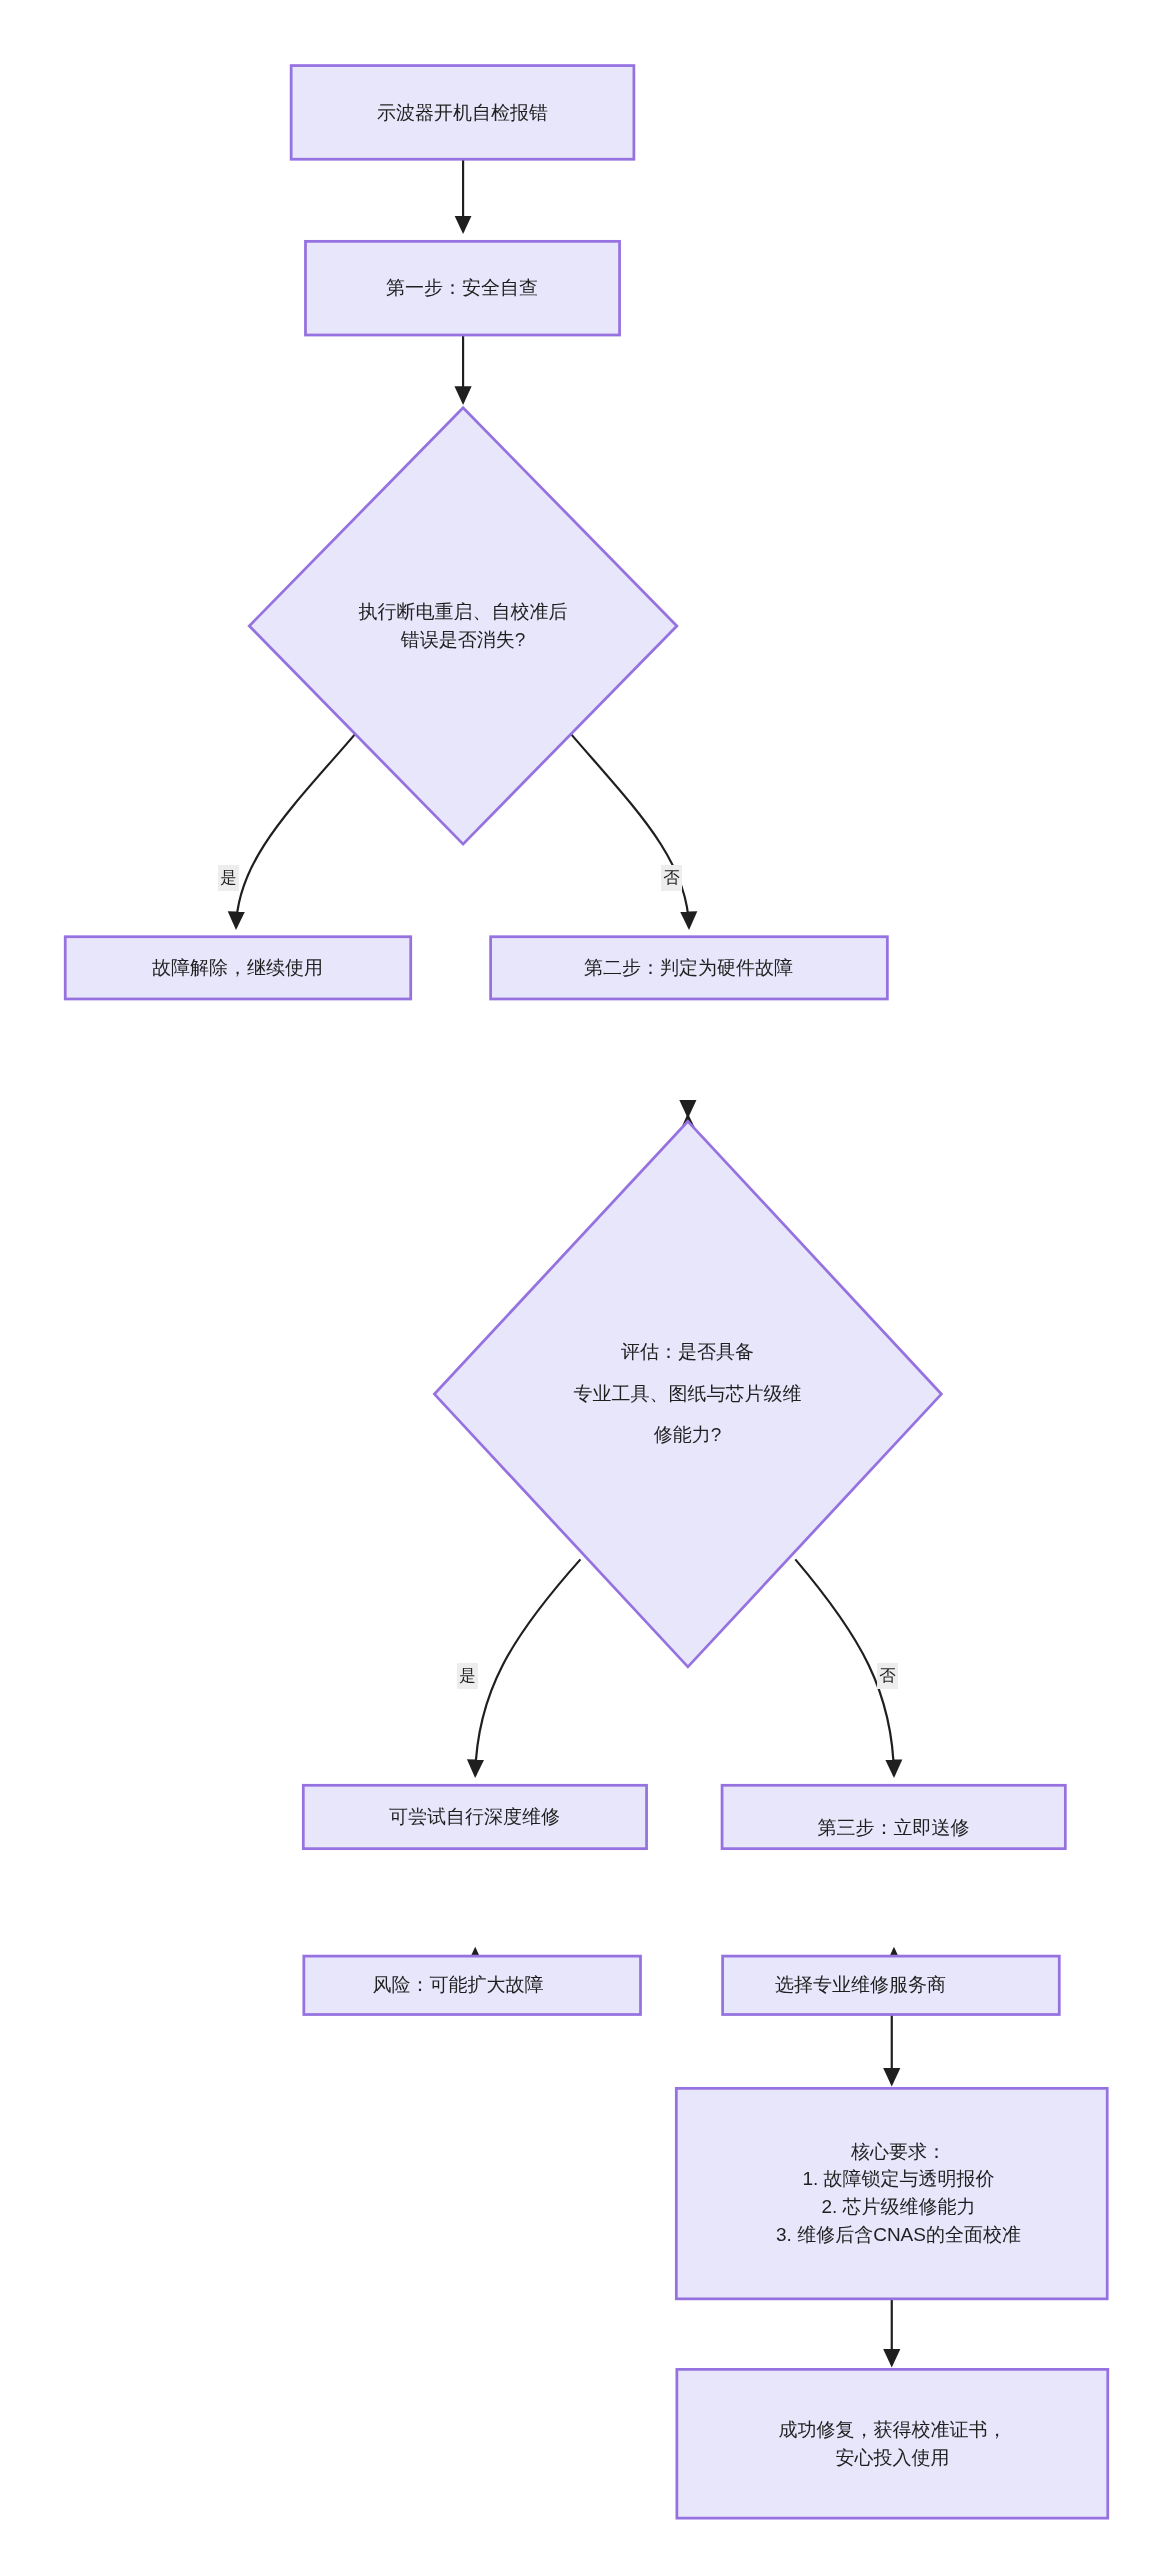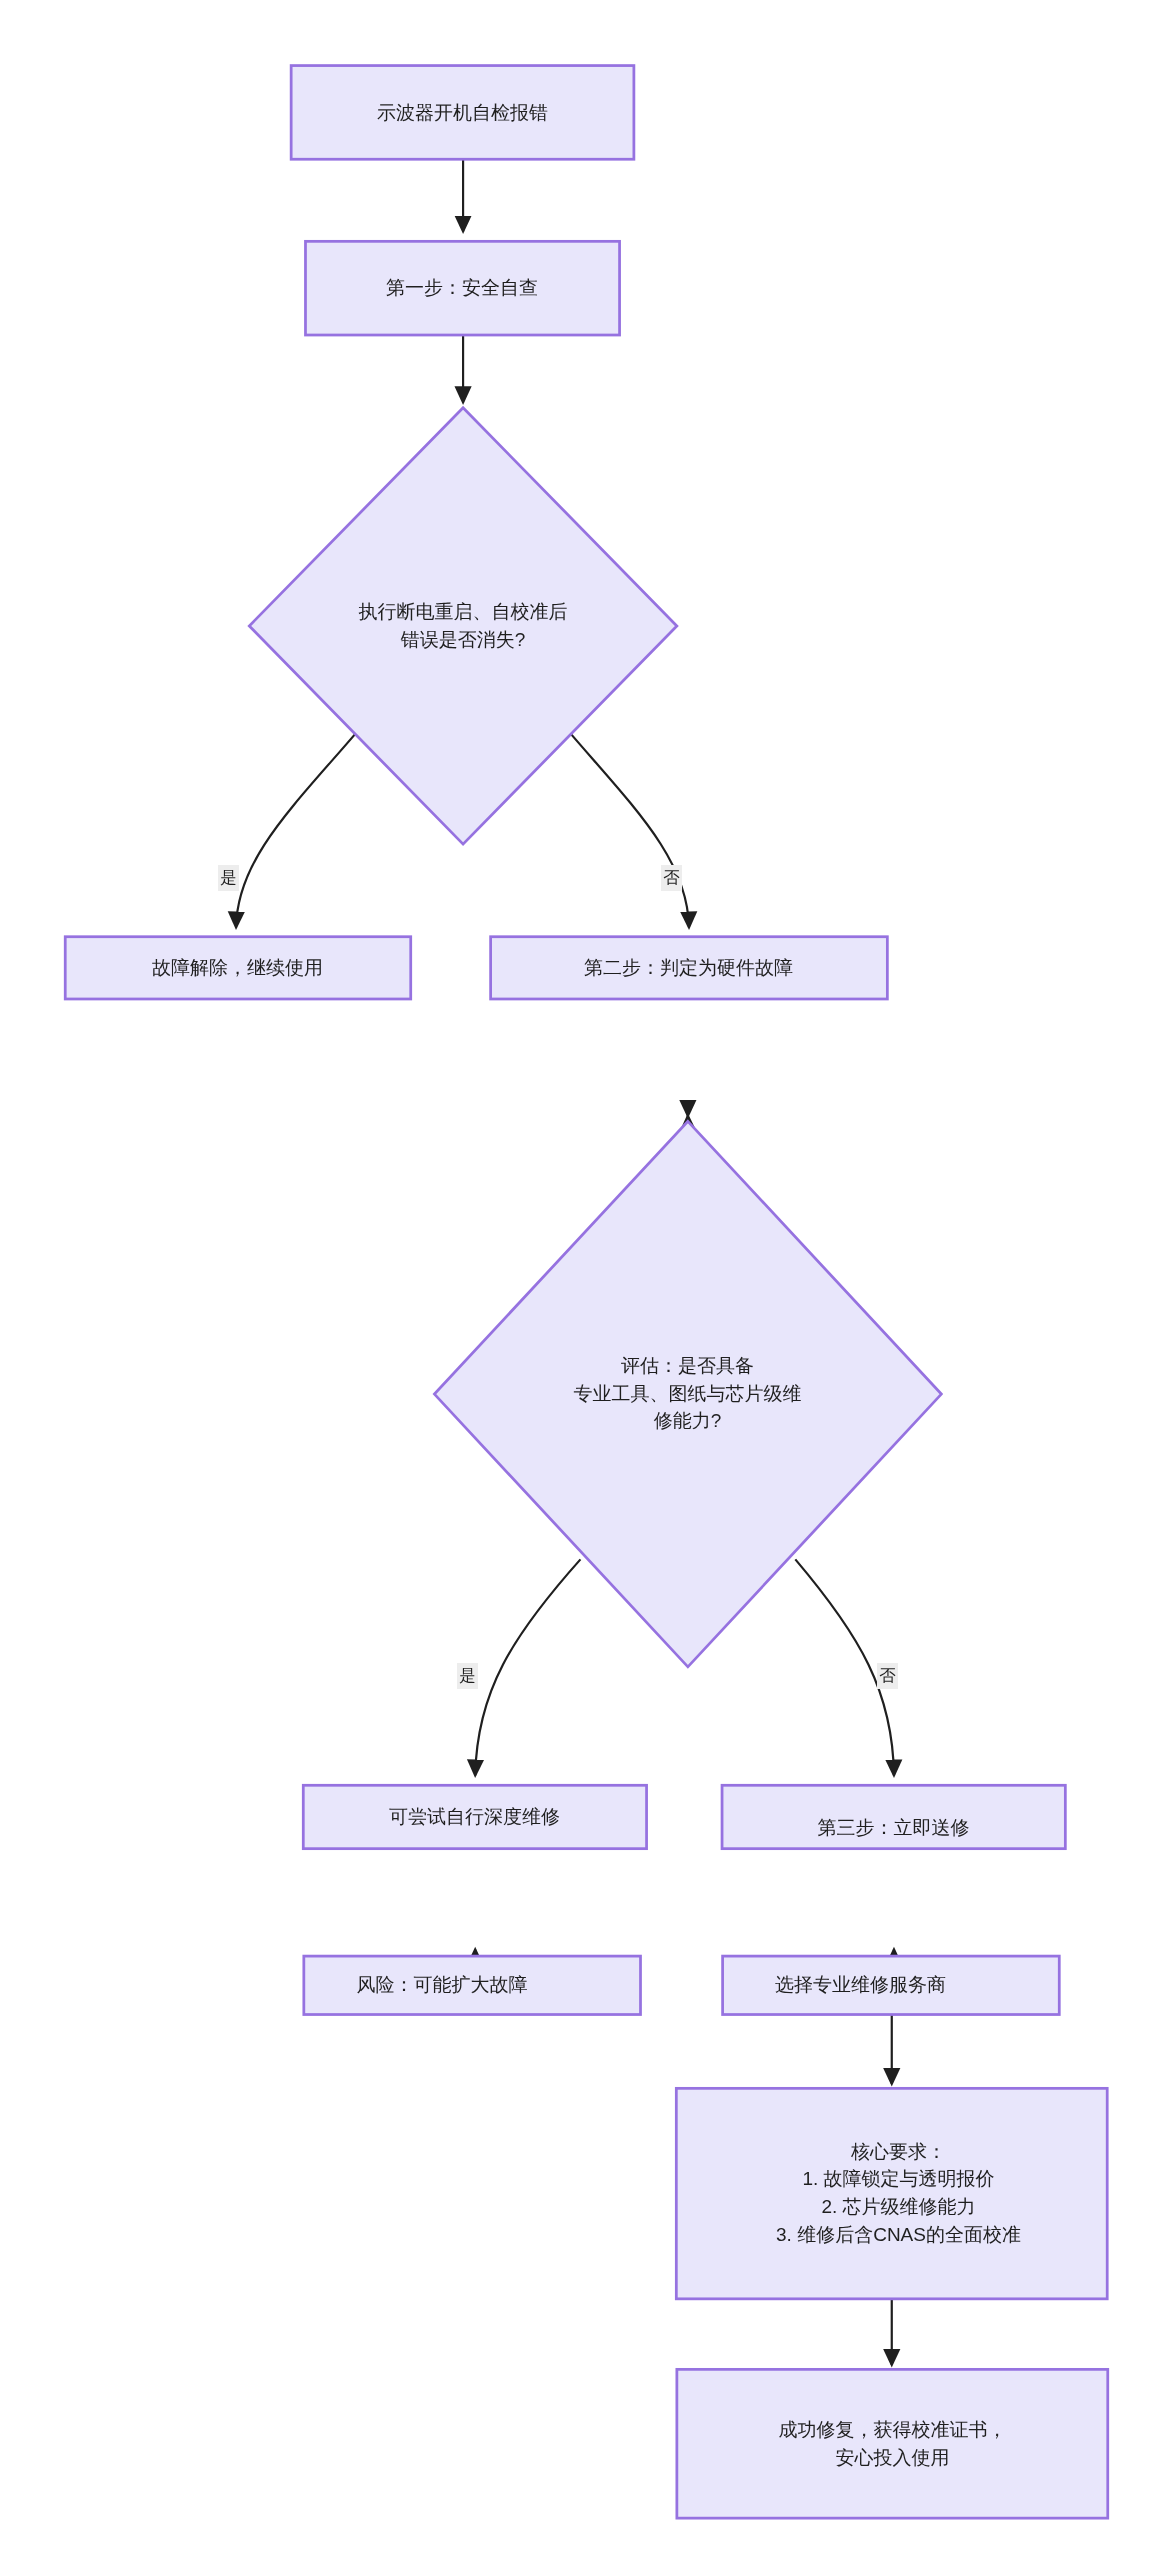--- a/index.html
+++ b/index.html
@@ -122,35 +122,35 @@
   </div>
 
   <div class="node-label" style="left:65px; top:937px; width:345px; height:62px;">
     <span>故障解除，继续使用</span>
   </div>
 
   <div class="node-label" style="left:490px; top:937px; width:397px; height:62px;">
     <span>第二步：判定为硬件故障</span>
   </div>
 
-  <div class="node-label" style="left:434px; top:1311px; width:507px; height:165px;">
+  <div class="node-label" style="left:434px; top:1311px; width:507px; height:165px;gap:14px;">
     <span>评估：是否具备</span>
     <span>专业工具、图纸与芯片级维</span>
     <span>修能力?</span>
   </div>
 
   <div class="node-label" style="left:303px; top:1785px; width:343px; height:63px;">
     <span>可尝试自行深度维修</span>
   </div>
 
   <div class="node-label" style="left:722px; top:1785px; width:343px; height:63px;margin-top:11px;">
     <span>第三步：立即送修</span>
   </div>
 
-  <div class="node-label" style="left:288px; top:1956px; width:308px; height:58px;justify-content:center;">
+  <div class="node-label" style="left:304px; top:1956px; width:308px; height:58px;justify-content:center;">
     <span>风险：可能扩大故障</span>
   </div>
 
   <div class="node-label" style="left:722px; top:1956px; width:277px; height:58px;">
     <span>选择专业维修服务商</span>
   </div>
 
   <div class="node-label" style="left:683px; top:2088px; width:431px; height:210px;border-radius:27px;">
     <span>核心要求：</span>
     <span>1. 故障锁定与透明报价</span>

